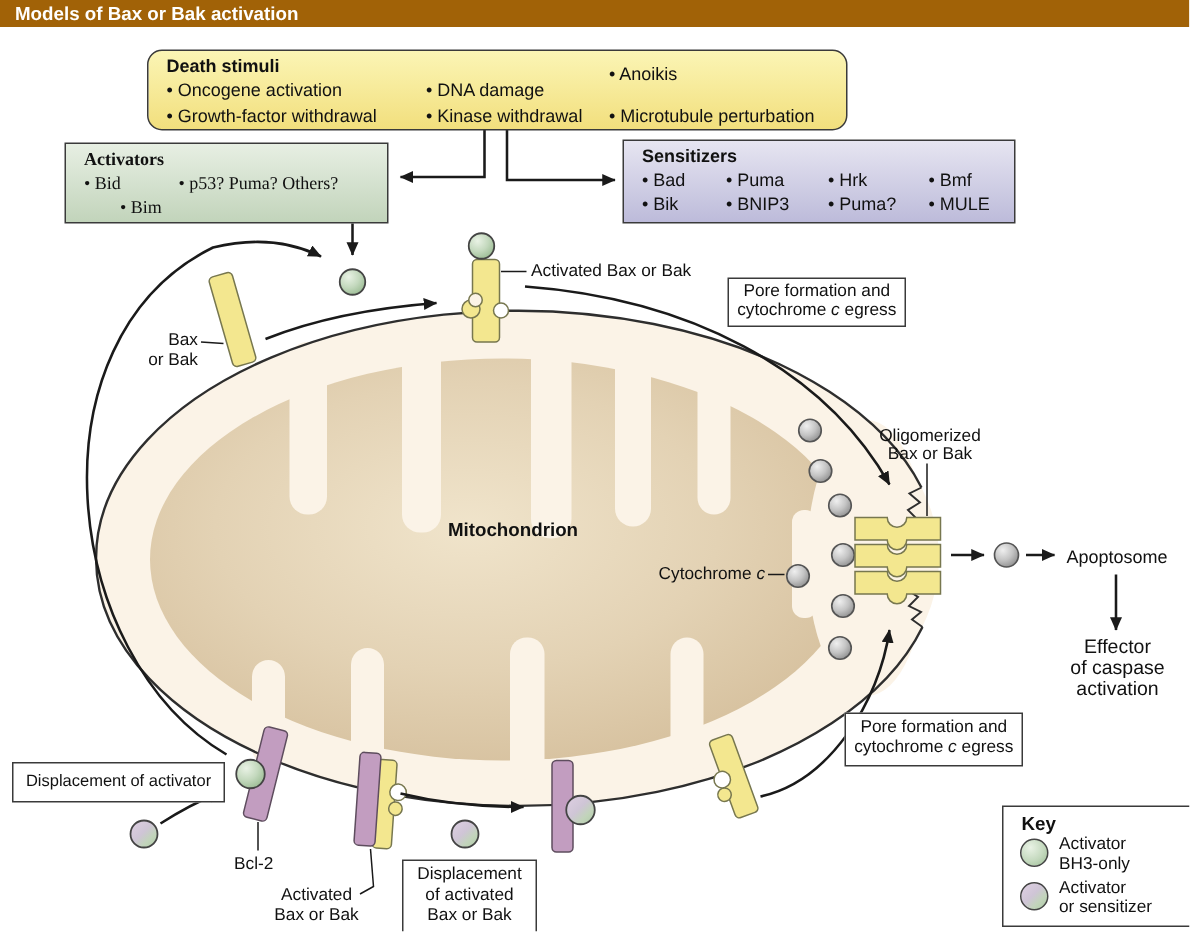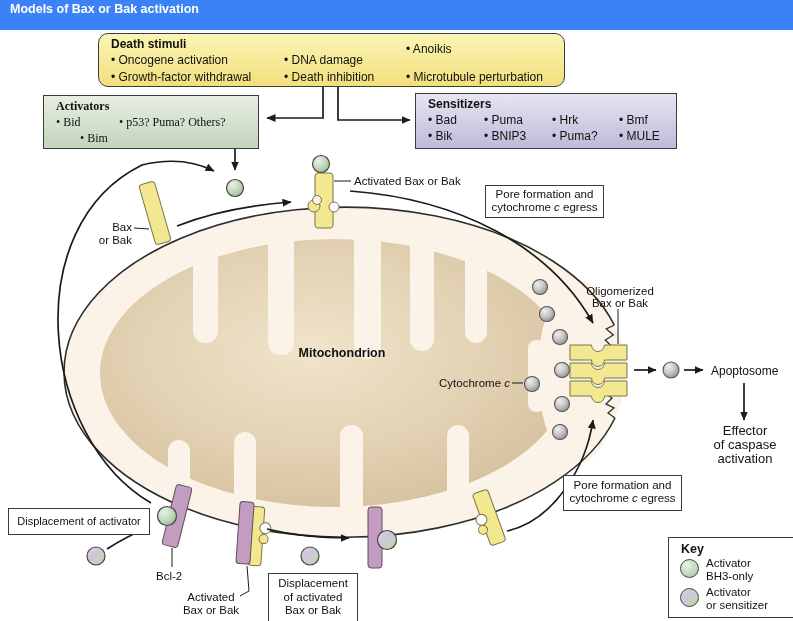--- a/index.html
+++ b/index.html
@@ -1,20 +1,20 @@
 <!DOCTYPE html>
 <html><head>
 <meta charset="utf-8">
 <style>
   html,body{margin:0;padding:0;background:#fff;}
   .stage{position:relative;width:793px;height:621px;background:#fff;overflow:hidden;
          font-family:"Liberation Sans",sans-serif;color:#111;}
   .stage svg{position:absolute;left:0;top:0;}
   .abs{position:absolute;}
-  .titlebar{position:absolute;left:0;top:0;width:793px;height:30px;background:#3b82f6;}
+  .titlebar{position:absolute;left:0;top:0;width:793px;height:18px;background:#a16207;}
   .titlebar span{display:block;padding-left:10px;line-height:19px;font-size:12.5px;font-weight:bold;color:#fff;}
   .gbox{position:absolute;border:1px solid #3a3a3a;font-size:12px;}
   .gbox .btitle{position:absolute;font-weight:bold;}
   .gbox .bitem{position:absolute;white-space:nowrap;}
   .ybox{background:linear-gradient(180deg,#FBF5B5,#F2DF7D);border-radius:10px;}
   .abox{background:linear-gradient(180deg,#E7EFE3,#C2D4BB);}
   .sbox{background:linear-gradient(180deg,#E6E5F1,#BDBBDA);}
   .wbox{position:absolute;border:1px solid #3a3a3a;background:#fff;text-align:center;font-size:11.5px;}
   .lbl{position:absolute;font-size:11.5px;white-space:nowrap;}
   .it{font-style:italic;}
@@ -163,21 +163,21 @@
 
   <div class="titlebar">
     <span>Models of Bax or Bak activation</span>
   </div>
 
   <div class="gbox ybox" style="left:98px;top:33px;width:465px;height:52px;">
     <div class="btitle" style="left:12px;top:3px;">Death stimuli</div>
     <div class="bitem" style="left:12px;top:19px;">• Oncogene activation</div>
     <div class="bitem" style="left:12px;top:36px;">• Growth-factor withdrawal</div>
     <div class="bitem" style="left:185px;top:19px;">• DNA damage</div>
-    <div class="bitem" style="left:185px;top:36px;">• Death inhibition</div>
+    <div class="bitem" style="left:185px;top:36px;">• Kinase withdrawal</div>
     <div class="bitem" style="left:307px;top:8px;">• Anoikis</div>
     <div class="bitem" style="left:307px;top:36px;">• Microtubule perturbation</div>
   </div>
 
   <div class="gbox abox" style="left:43px;top:95px;width:214px;height:52px;font-family:Liberation Serif, serif;">
     <div class="btitle" style="left:12px;top:3px;">Activators</div>
     <div class="bitem" style="left:12px;top:19px;">• Bid</div>
     <div class="bitem" style="left:12px;top:35px;margin-left:24px;">• Bim</div>
     <div class="bitem" style="left:75px;top:19px;">• p53? Puma? Others?</div>
   </div>

